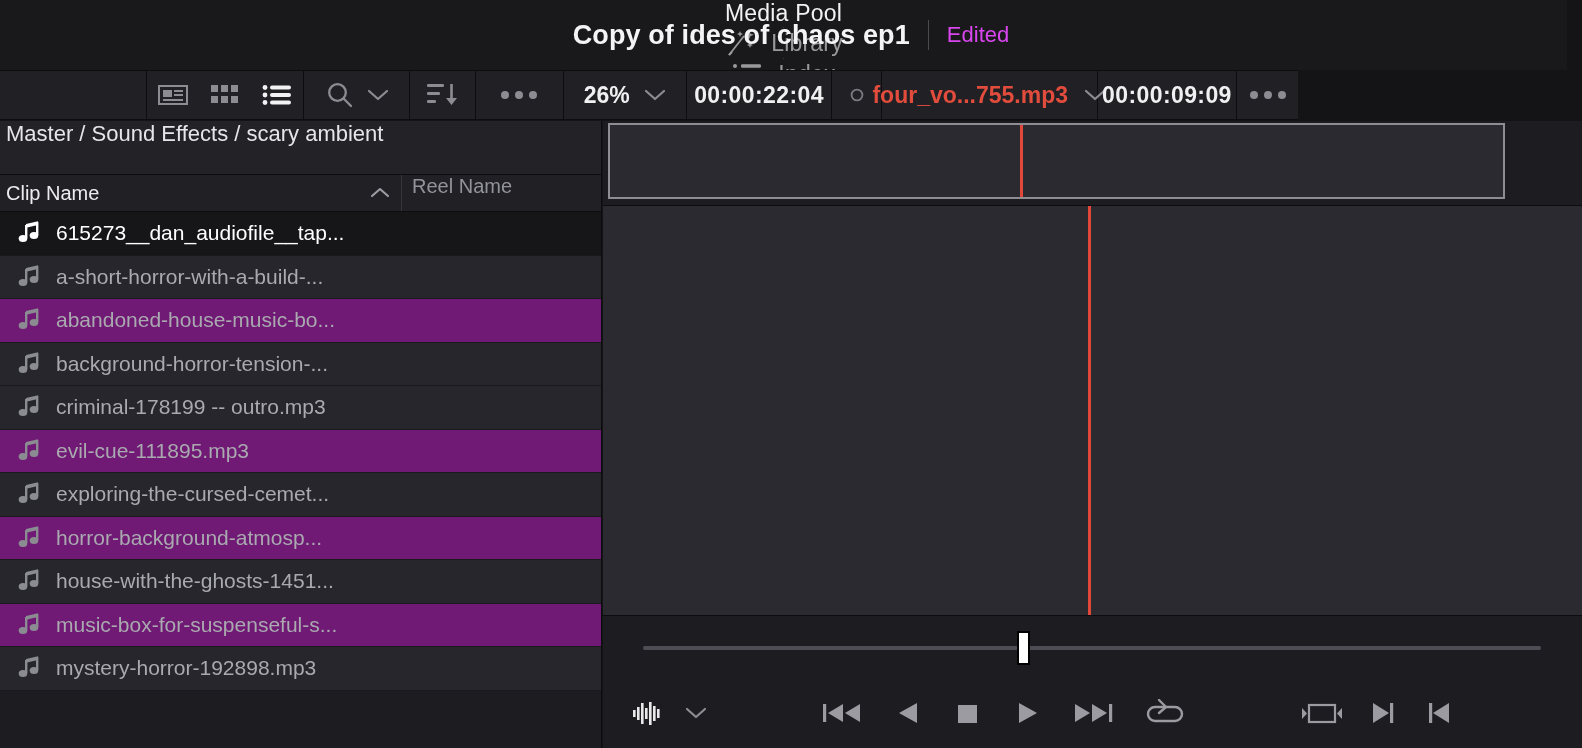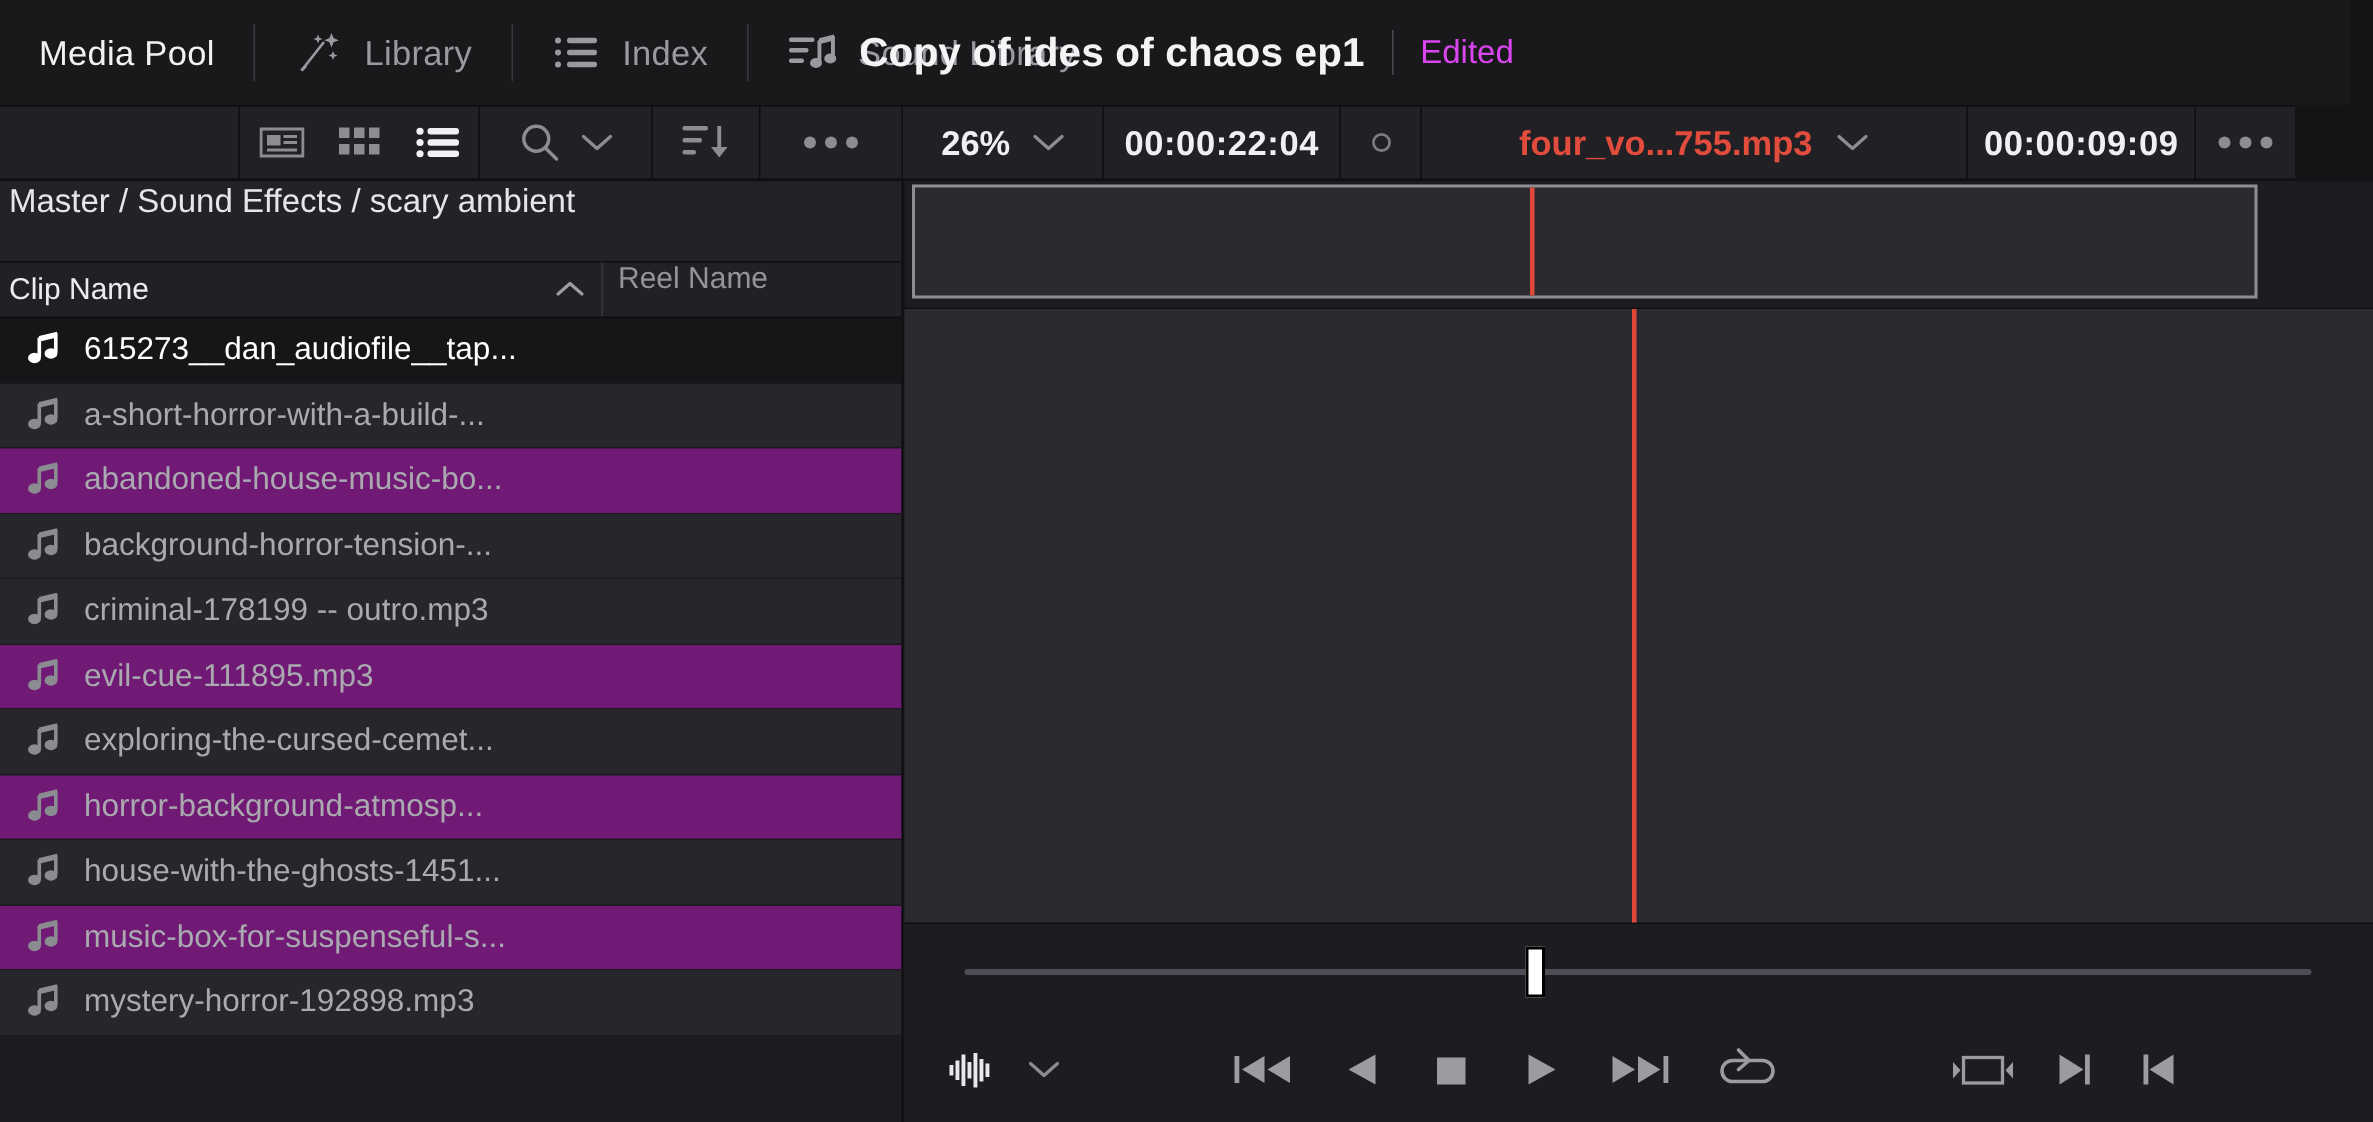--- a/index.html
+++ b/index.html
@@ -7,21 +7,21 @@
     width: 1582px; height: 748px;
     background: #141416;
     font-family: "Liberation Sans", sans-serif;
     overflow: hidden;
   }
 
   
   .titlebar {
     position: absolute; left: 0; top: 0; width: 1567px; height: 70px;
     background: #19191b;
-    display: flex; align-items: center;
+    display: flex; align-items: center; flex-direction: column;
   }
   .tb-tab {
     height: 70px; display: flex; align-items: center; gap: 13px;
     padding: 0 26px; position: relative;
   }
   .tb-tab .lbl { font-size: 23px; color: #9a9a9e; letter-spacing: .2px; white-space: nowrap; }
   .tb-tab.active .lbl { color: #f2f2f4; }
   .tb-sep {
     width: 1px; height: 38px; background: #3a3a3e; flex: 0 0 1px;
   }
@@ -31,21 +31,21 @@
     position: absolute; left: 0; top: 0; width: 1582px; height: 70px;
     display: flex; align-items: center; justify-content: center; gap: 18px;
     pointer-events: none;
   }
   .proj-title { font-size: 27px; color: #f4f4f6; font-weight: bold; letter-spacing: .1px; }
   .title-div { width: 1px; height: 30px; background: #4a4a50; }
   .proj-status { font-size: 22px; color: #d946ef; }
 
   
   .toolbar {
-    position: absolute; left: 0; top: 70px; width: 1530px; height: 50px;
+    position: absolute; left: 0; top: 70px; width: 1298px; height: 50px;
     background: #212125;
     border-top: 1px solid #0d0d0f;
     border-bottom: 1px solid #0d0d0f;
     display: flex; align-items: stretch;
   }
   .tool-cell {
     display: flex; align-items: center; justify-content: center;
     border-right: 1px solid #0d0d0f;
     height: 100%;
   }

